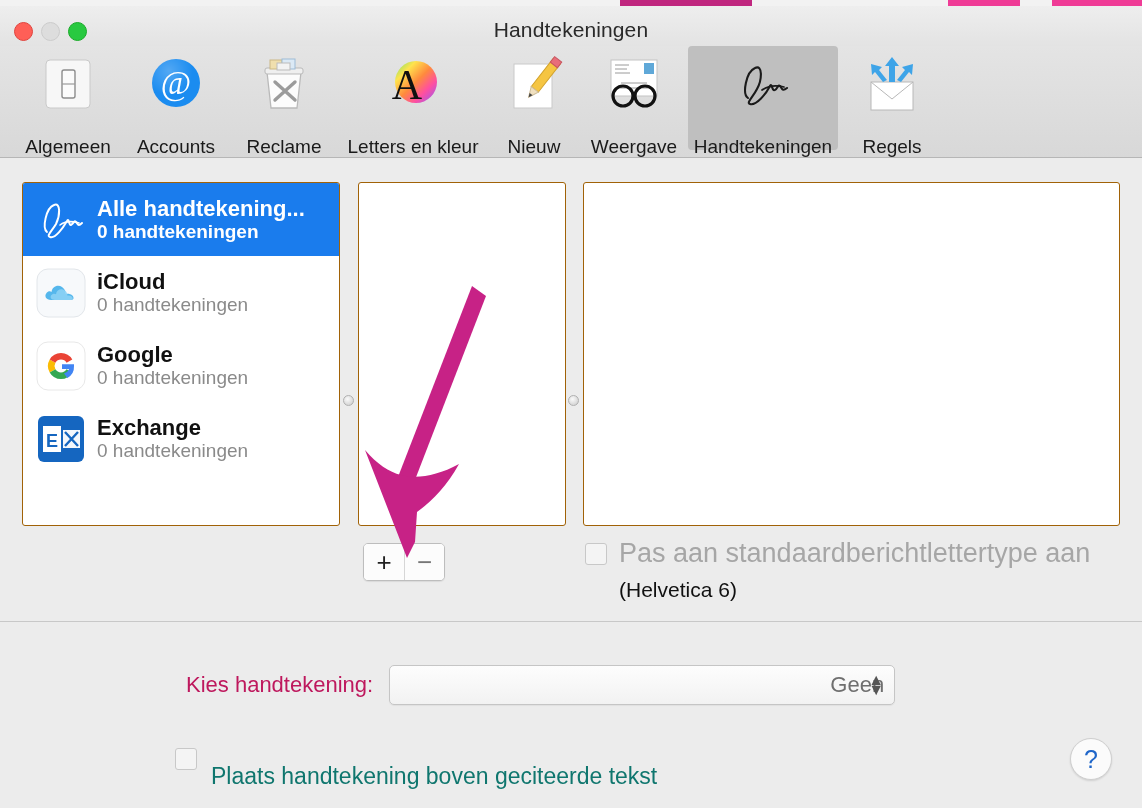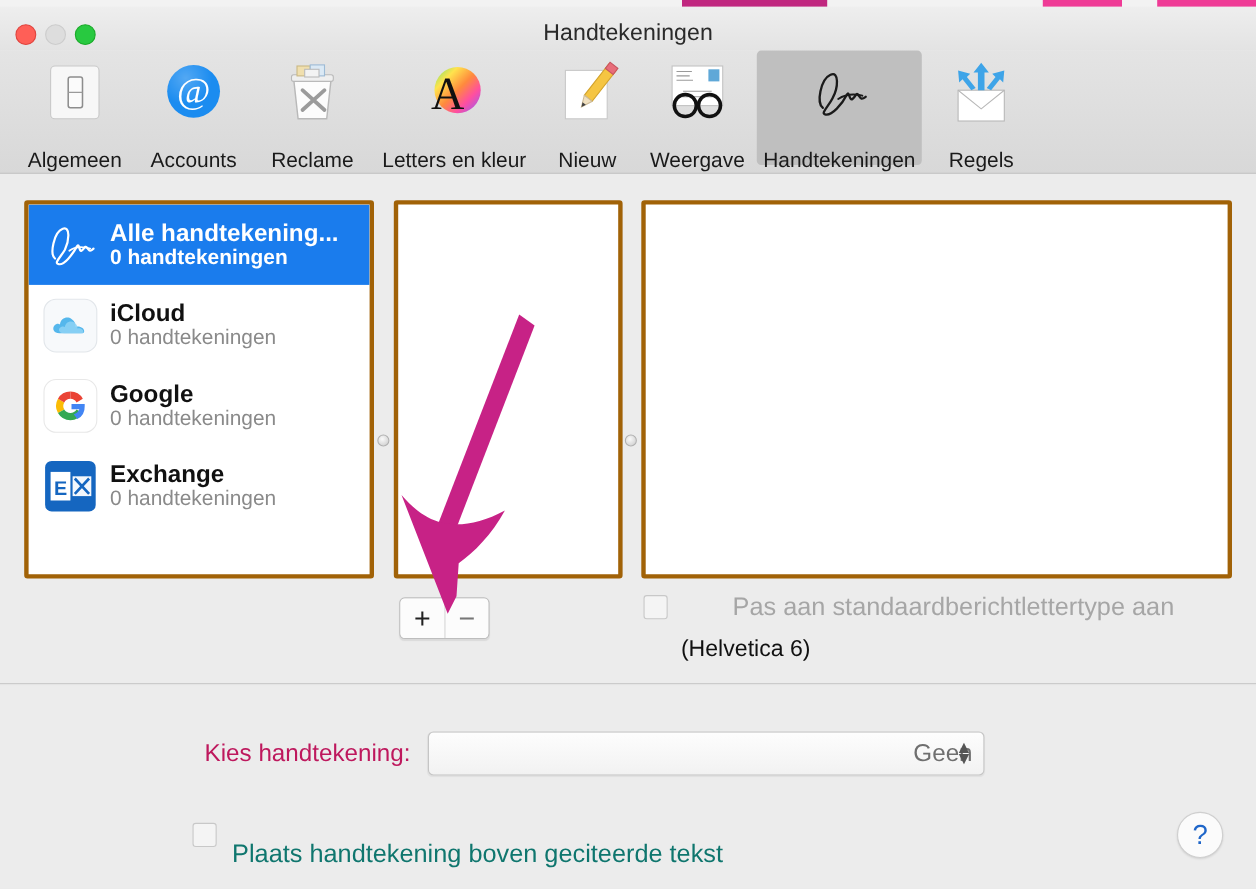--- a/index.html
+++ b/index.html
@@ -72,21 +72,21 @@
   
   .content {
     position: absolute; top: 158px; left: 0; width: 1142px; height: 464px;
     background: #ececec;
     border-bottom: 1px solid #c8c8c8;
   }
 
   .panel {
     position: absolute; top: 24px;
     background: #ffffff;
-    border: 4px solid #a16207;
+    border: 1px solid #a16207;
     border-radius: 3px;
     overflow: hidden;
   }
   #accounts-panel { left: 22px; width: 318px; height: 344px; }
   #sigs-panel { left: 358px; width: 208px; height: 344px; }
   #preview-panel { left: 583px; width: 537px; height: 344px; }
 
   .acct-row {
     display: flex; align-items: center;
     height: 73px; padding-left: 12px;
@@ -124,21 +124,21 @@
   
   .cbox {
     width: 22px; height: 22px; border-radius: 3px;
     background: #f4f4f4; border: 1px solid #c8c8c8;
     flex: 0 0 22px;
   }
   .row-font {
     position: absolute; left: 585px; top: 538px;
     display: flex; align-items: center; gap: 12px;
   }
-  .row-font .lbl { font-size: 23px; color: #a6a6a6; white-space: nowrap; margin-left: 47px; }
+  .row-font .lbl { font-size: 27px; color: #a6a6a6; white-space: nowrap; }
   .font-sub {
     position: absolute; left: 619px; top: 578px;
     font-size: 21px; color: #111;
   }
 
   
   .bottom {
     position: absolute; top: 623px; left: 0; width: 1142px; height: 185px;
     background: #ececec;
   }

